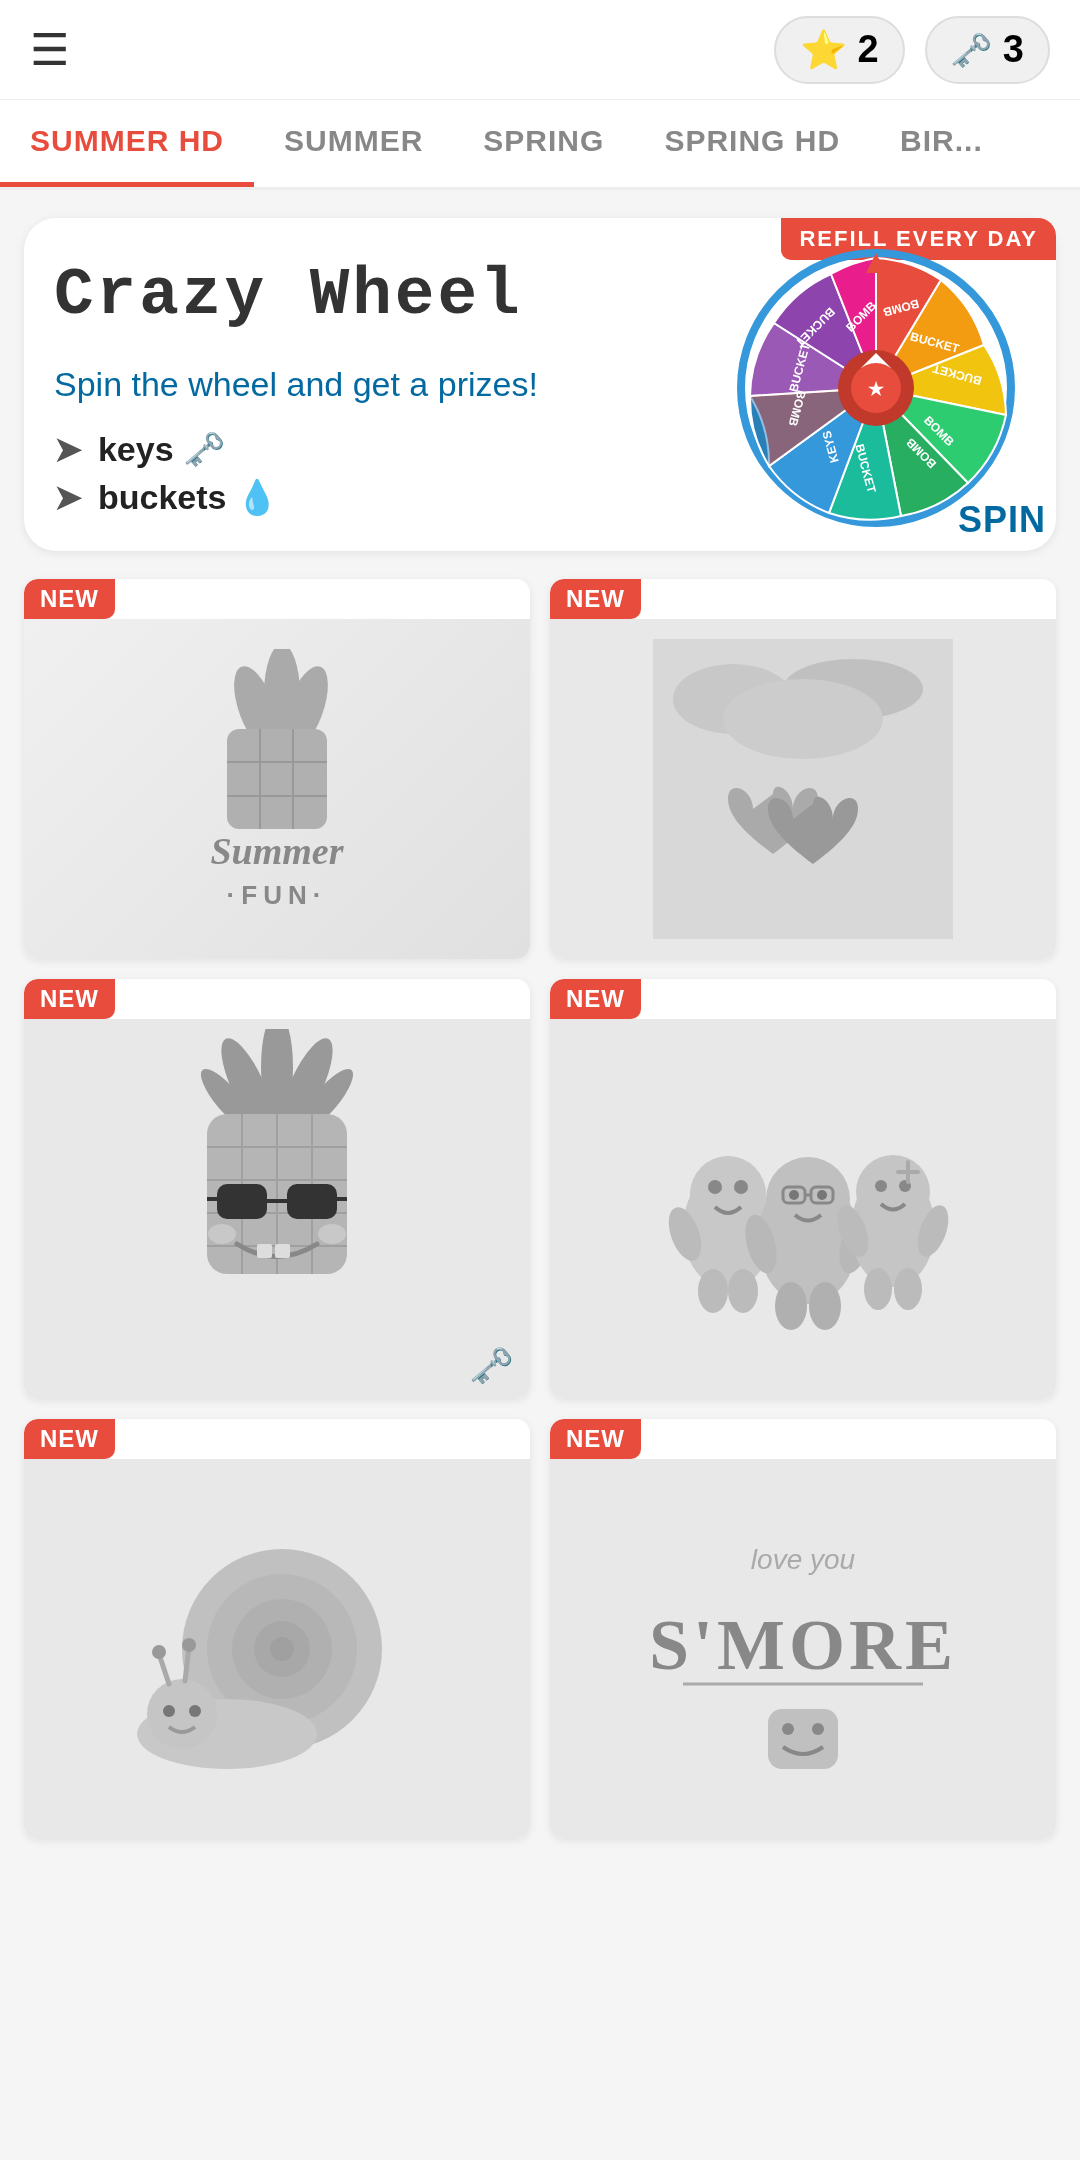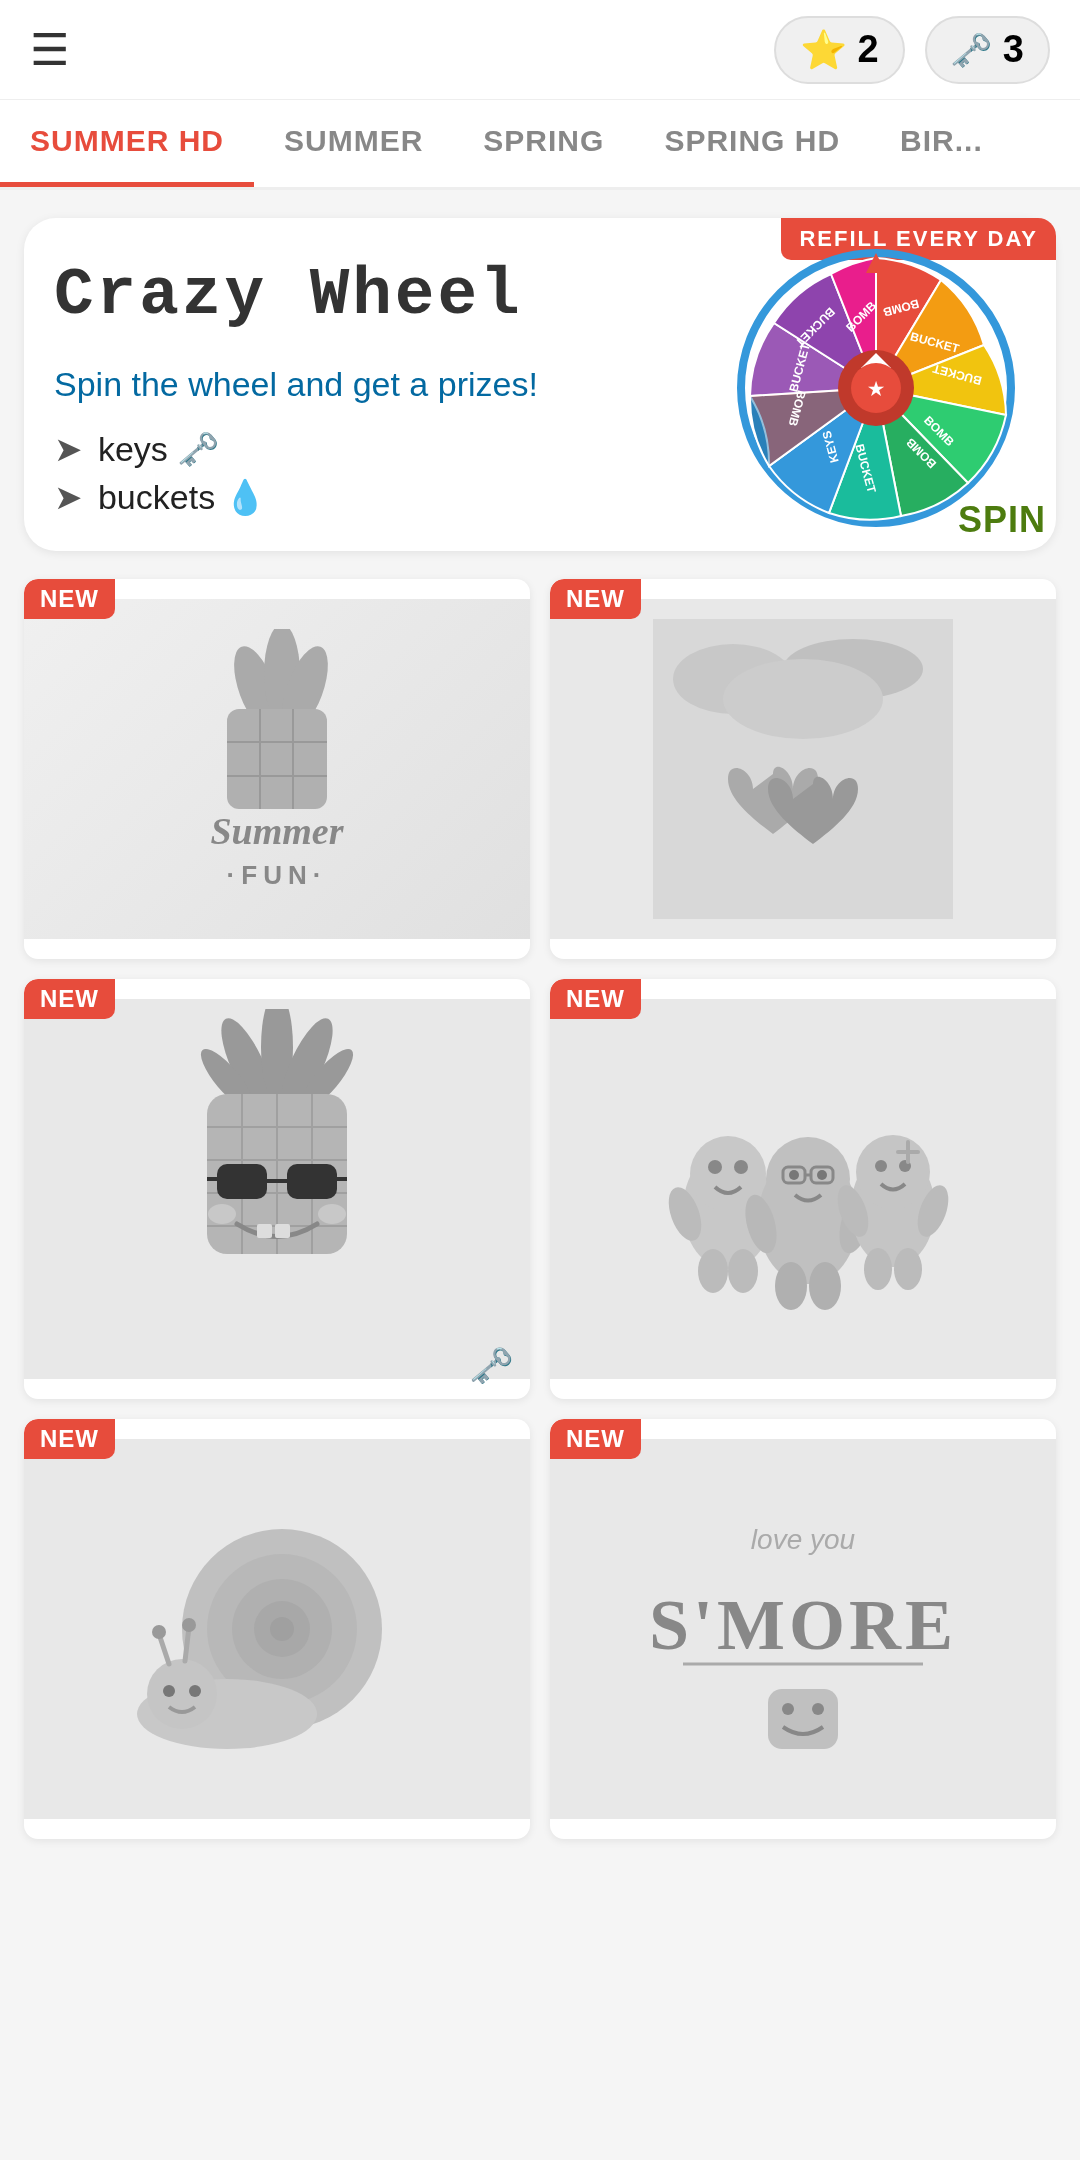--- a/index.html
+++ b/index.html
@@ -126,21 +126,21 @@
       color: #0369a1;
       margin-bottom: 20px;
       line-height: 1.4;
     }
     .wheel-prizes {
       list-style: none;
       margin-bottom: 10px;
     }
     .wheel-prizes li {
       font-size: 34px;
-      font-weight: normal;
+      font-weight: bold;
       color: #222;
       margin-bottom: 8px;
     }
     .prize-arrow { color: #555; margin-right: 6px; }
     .prize-icon-key { color: #d4a017; }
     .prize-icon-bucket { color: #3498db; }
     .wheel-right {
       display: flex;
       flex-direction: column;
       align-items: center;
@@ -152,21 +152,21 @@
     .spin-wheel-container {
       width: 280px;
       height: 280px;
       position: relative;
     }
 
     .spin-button {
       position: absolute;
       bottom: 10px;
       right: 10px;
-      color: #4d7c0f;
+      color: #0369a1;
       font-size: 36px;
       font-weight: bold;
       cursor: pointer;
       letter-spacing: 1px;
     }
 
     
     .image-grid {
       display: grid;
       grid-template-columns: 1fr 1fr;
@@ -174,21 +174,21 @@
       padding: 0 24px 24px 24px;
     }
     .grid-item {
       background: #fff;
       border-radius: 14px;
       overflow: hidden;
       position: relative;
       box-shadow: 0 2px 8px rgba(0,0,0,0.08);
       min-height: 380px;
       display: flex;
-      align-items: center;
+      align-items: flex-end;
       justify-content: center;
     }
     .new-badge {
       position: absolute;
       top: 0;
       left: 0;
       background: #e74c3c;
       color: #fff;
       font-size: 24px;
       font-weight: bold;

